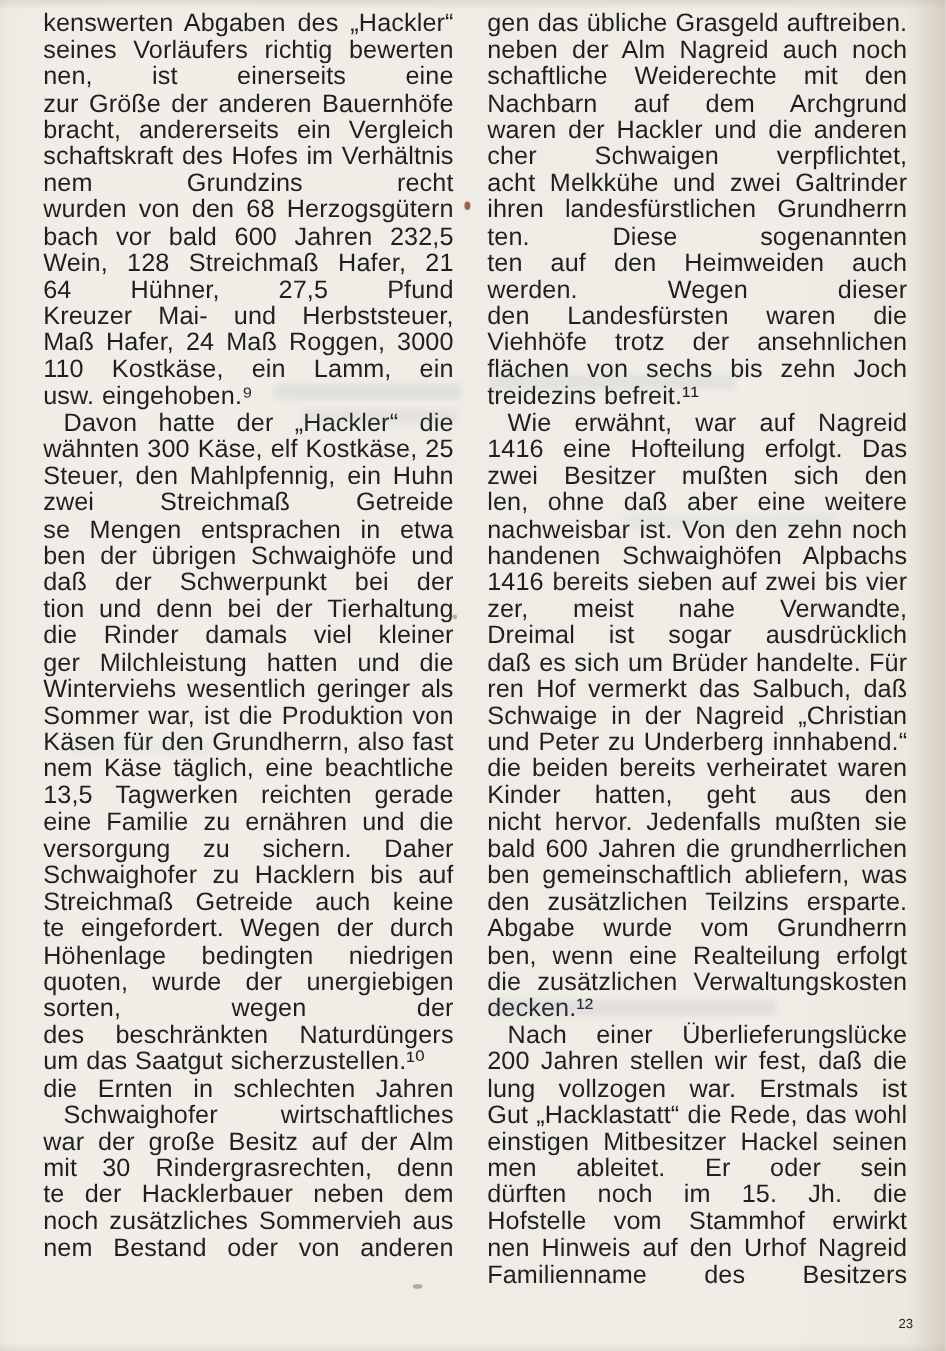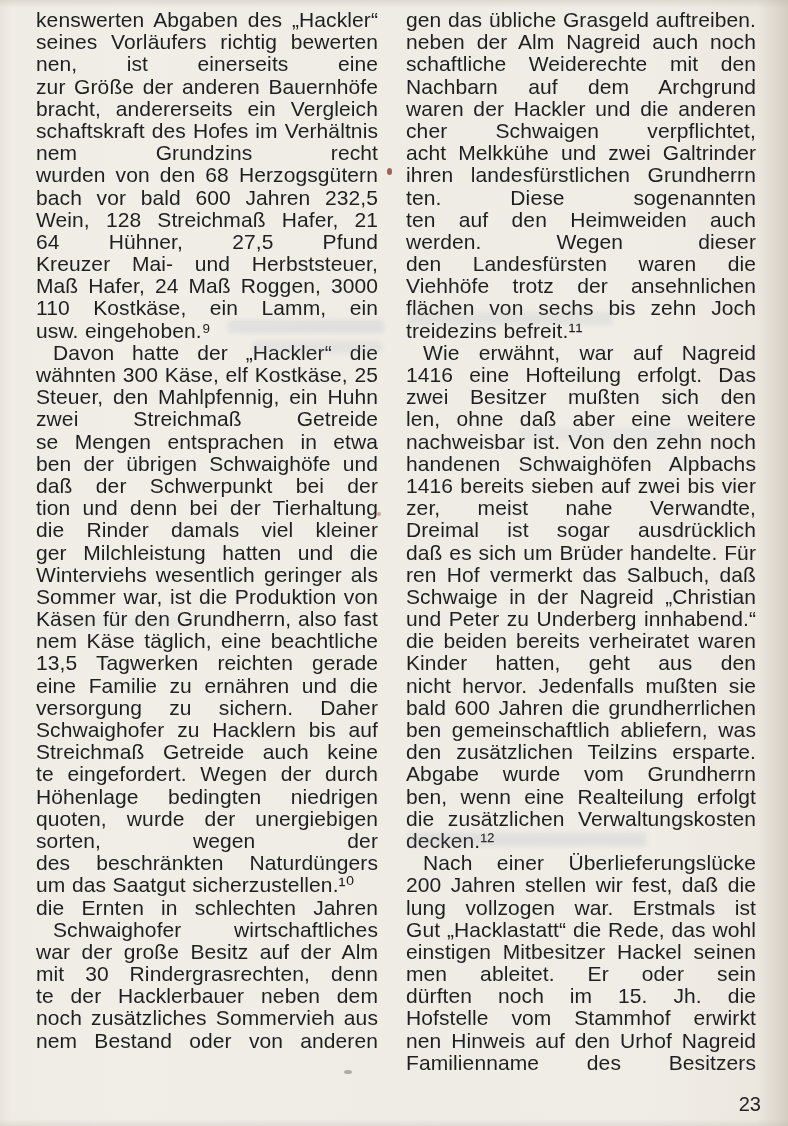--- a/index.html
+++ b/index.html
@@ -51,21 +51,21 @@
     text-align-last: justify;
     word-spacing: 0.6px;
   }
   .line.indent   { text-indent: 17px; }
   .line.para-end { text-align-last: left; }
 
   .page-number {
     position: absolute;
     top: 1093px;
     right: 27px;
-    font-size: 20px;
+    font-size: 11px;
     line-height: 22px;
     color: #242424;
   }
 
   
   .ghost {
     position: absolute;
     background: rgba(125, 138, 160, 0.13);
     filter: blur(2.2px);
     border-radius: 3px;

